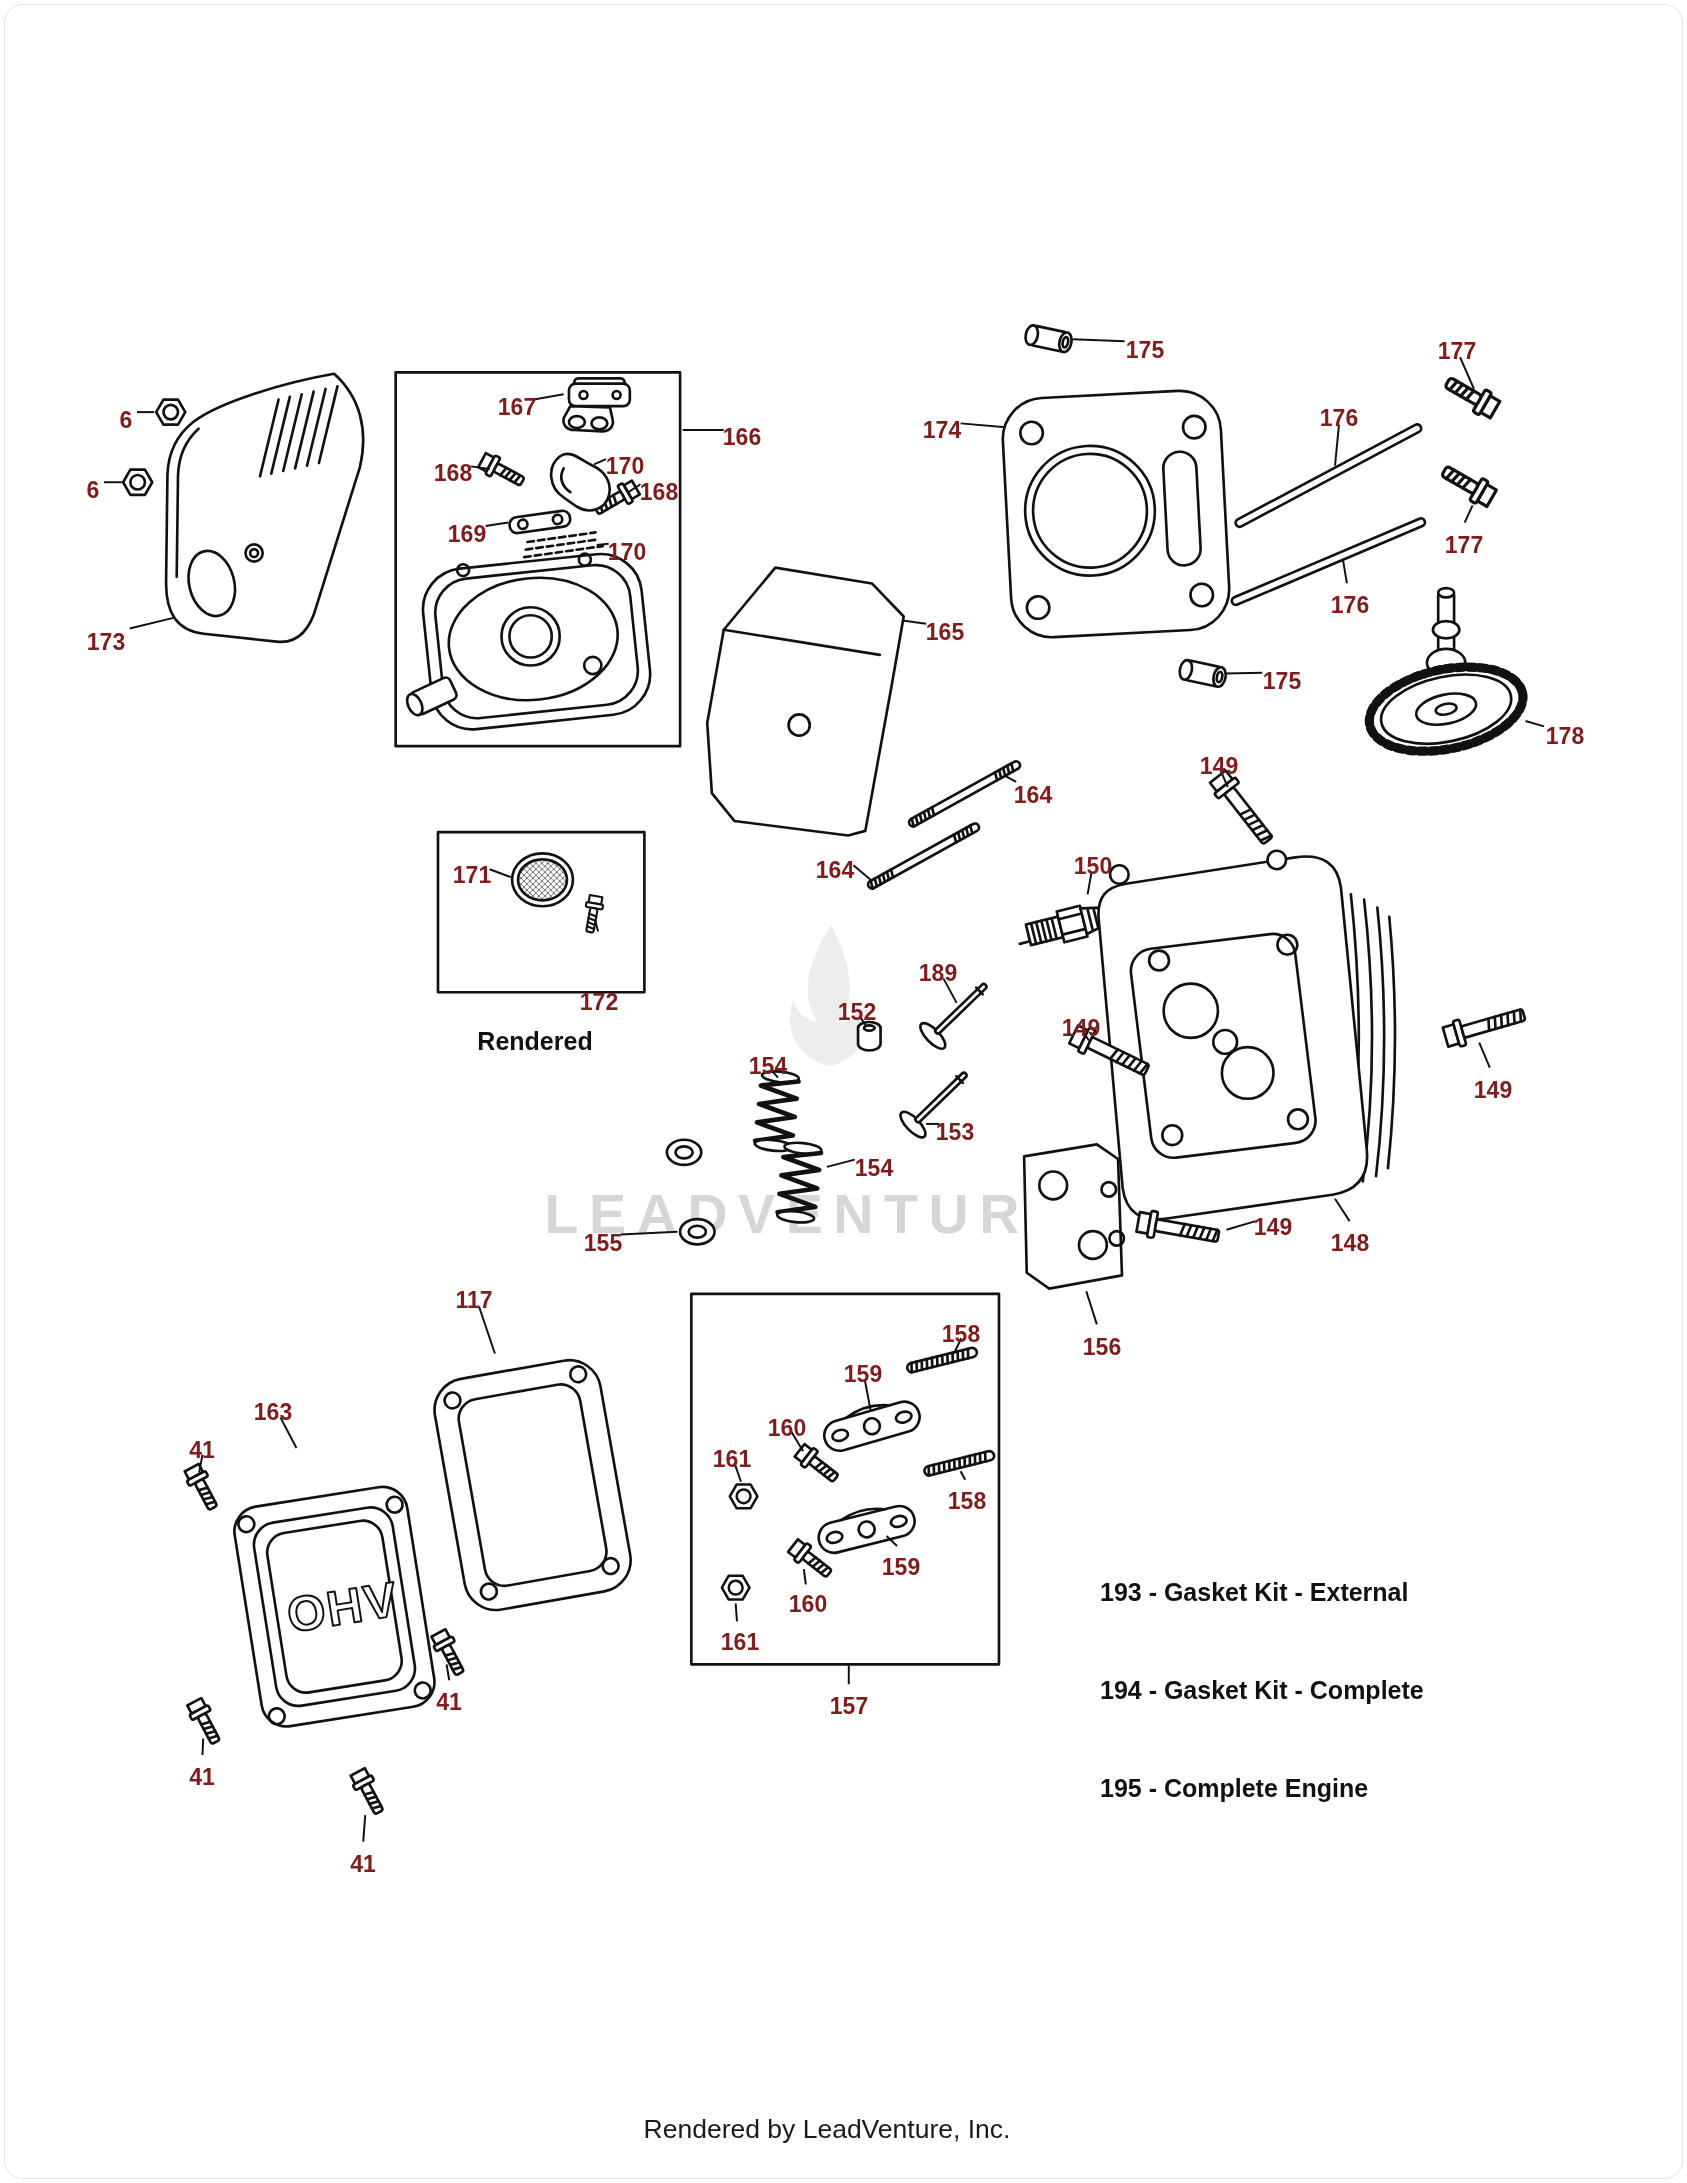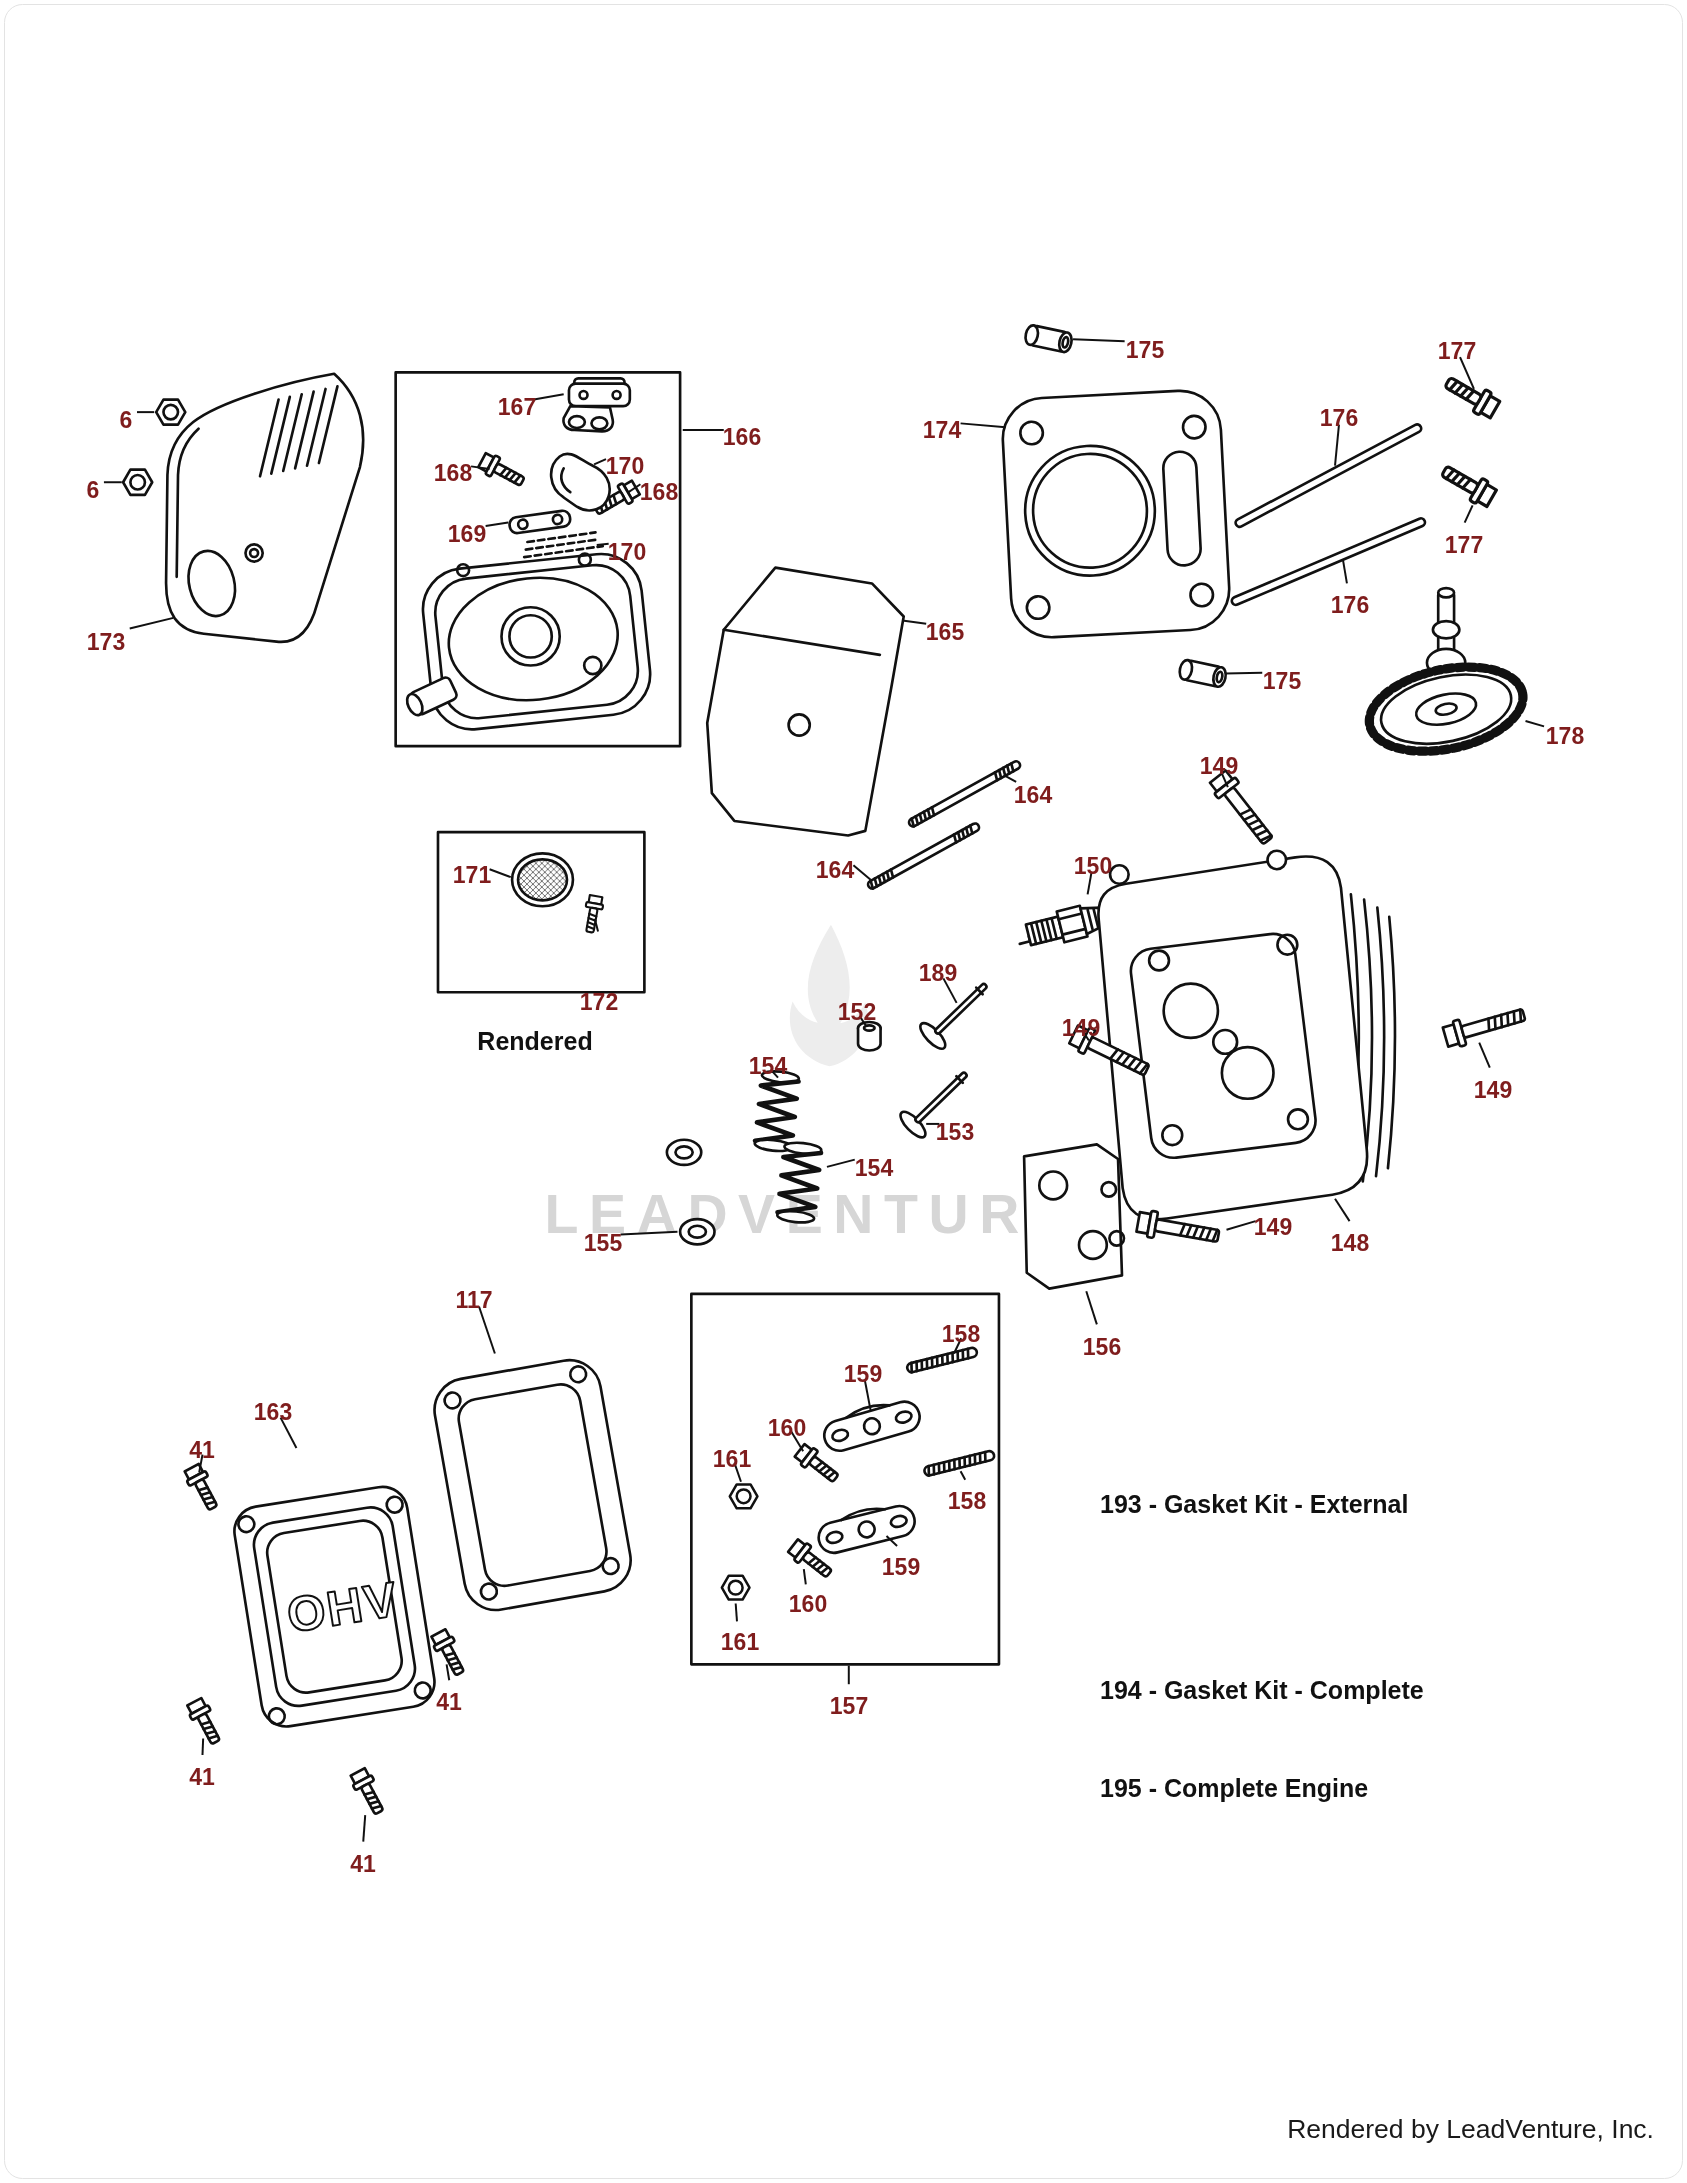--- a/index.html
+++ b/index.html
@@ -13,21 +13,21 @@
   .wm{fill:#d6d6d6;stroke:none;font-family:"Liberation Sans",sans-serif;
       font-weight:bold;font-size:84px;letter-spacing:16px;}
   .flame{fill:#ededed;stroke:none;}
   .ohv{fill:#fff;stroke:#111;stroke-width:3px;font-family:"Liberation Sans",sans-serif;
        font-weight:bold;font-size:74px;letter-spacing:3px;}
   .callout{position:absolute;transform:translate(-50%,-50%);font-size:23px;font-weight:bold;
            color:#7f1d1d;white-space:nowrap;margin-top:8px;}
   .kit-line{position:absolute;transform:translateY(-50%);font-size:25px;font-weight:bold;
             color:#111;white-space:nowrap;}
   .optional-label{position:absolute;transform:translate(-50%,-50%);font-size:25px;font-weight:bold;color:#111;}
-  .footer{position:absolute;top:2114px;left:0;width:1654px;text-align:right;font-size:26.5px;color:#1a1a1a;}
+  .footer{position:absolute;top:2114px;left:0;width:1654px;text-align:center;font-size:26.5px;color:#1a1a1a;}
 </style>
 </head>
 <body>
 
 <div class="page">
   <div class="page-border"></div>
 
   <svg class="art" viewBox="0 0 2550 3300">
     <defs>
       <pattern id="mesh" width="9" height="9" patternUnits="userSpaceOnUse">
@@ -432,18 +432,18 @@
   <div class="callout" style="left:863px;top:1366px">159</div>
   <div class="callout" style="left:787px;top:1420px">160</div>
   <div class="callout" style="left:732px;top:1451px">161</div>
   <div class="callout" style="left:967px;top:1493px">158</div>
   <div class="callout" style="left:901px;top:1559px">159</div>
   <div class="callout" style="left:808px;top:1596px">160</div>
   <div class="callout" style="left:740px;top:1634px">161</div>
   <div class="callout" style="left:849px;top:1698px">157</div>
 
   <div class="optional-label" style="left:535px;top:1041px">Rendered</div>
-  <div class="kit-line" style="left:1100px;top:1504px">193 - Gasket Kit - External</div>
+  <div class="kit-line" style="left:1100px;top:1592px">193 - Gasket Kit - External</div>
   <div class="kit-line" style="left:1100px;top:1690px">194 - Gasket Kit - Complete</div>
   <div class="kit-line" style="left:1100px;top:1788px">195 - Complete Engine</div>
   <div class="footer">Rendered by LeadVenture, Inc.</div>
 </div>
 
 
 </body></html>

